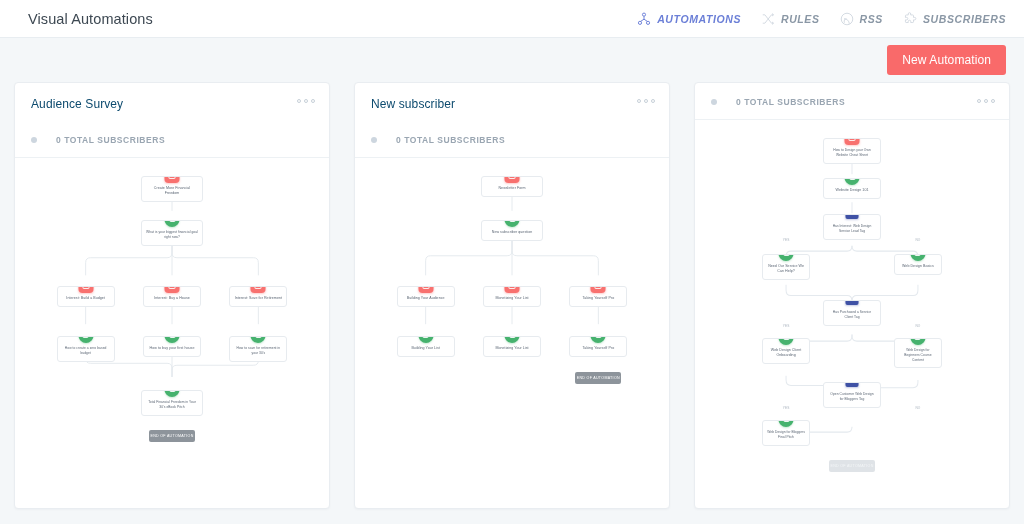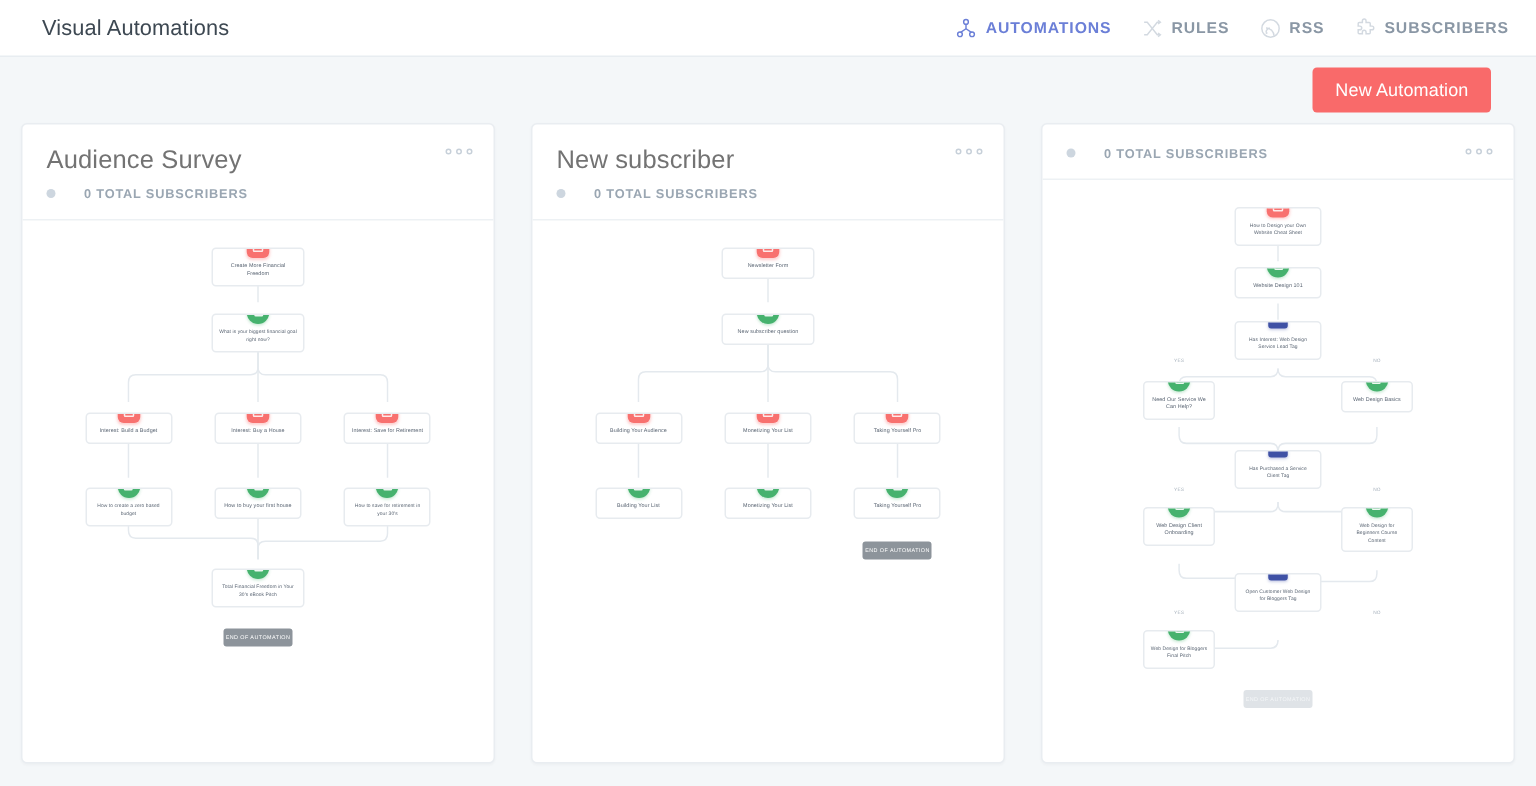--- a/index.html
+++ b/index.html
@@ -19,35 +19,35 @@
     align-items: center;
     justify-content: space-between;
     padding: 0 14px 0 28px;
   }
   .app-title {
     font-size: 14.5px;
     color: #3d4852;
     font-weight: 400;
     letter-spacing: .1px;
   }
-  .nav { display: flex; align-items: center; gap: 20px; padding-right: 4px; }
+  .nav { display: flex; align-items: center; gap: 20px; padding-right: 4px; font-style: italic; }
   .nav-item {
     display: flex; align-items: center; gap: 6px;
     font-size: 10.5px; font-weight: 700; letter-spacing: .6px;
     color: #8a97a5; cursor: pointer;
   }
   .nav-item.active { color: #6b7fd7; }
   .nav-ico { width: 14px; height: 14px; display:block; opacity:.85; }
   .nav-item.active .nav-ico { opacity: 1; }
 
   
   .action-row {
     height: 44px;
     display: flex; align-items: center; justify-content: flex-end;
-    padding: 0 30px;
+    padding: 0 18px;
   }
   .new-automation-btn {
     background: #f96a6a;
     color: #ffffff;
     border: none;
     border-radius: 3px;
     font-family: "Liberation Sans", sans-serif;
     font-size: 12px;
     padding: 8px 15px;
     cursor: pointer;
@@ -70,24 +70,24 @@
     display: flex;
     flex-direction: column;
     box-shadow: 0 1px 2px rgba(40,60,80,.04);
   }
   .card-head {
     padding: 14px 16px 12px 16px;
     border-bottom: 1px solid #edf1f4;
     position: relative;
   }
   .card-title {
-    font-size: 17px;
-    color: #737373;
+    font-size: 12px;
+    color: #0c4a6e;
     letter-spacing: .1px;
-    margin-bottom: 7px;
+    margin-bottom: 24px;
   }
   .card-sub {
     display: flex; align-items: center; gap: 19px;
     font-size: 8.5px; font-weight: 700; letter-spacing: .55px;
     color: #9aa6b2;
   }
   .dot-grey {
     width: 6px; height: 6px; border-radius: 50%;
     background: #cdd6df; display: inline-block;
   }

